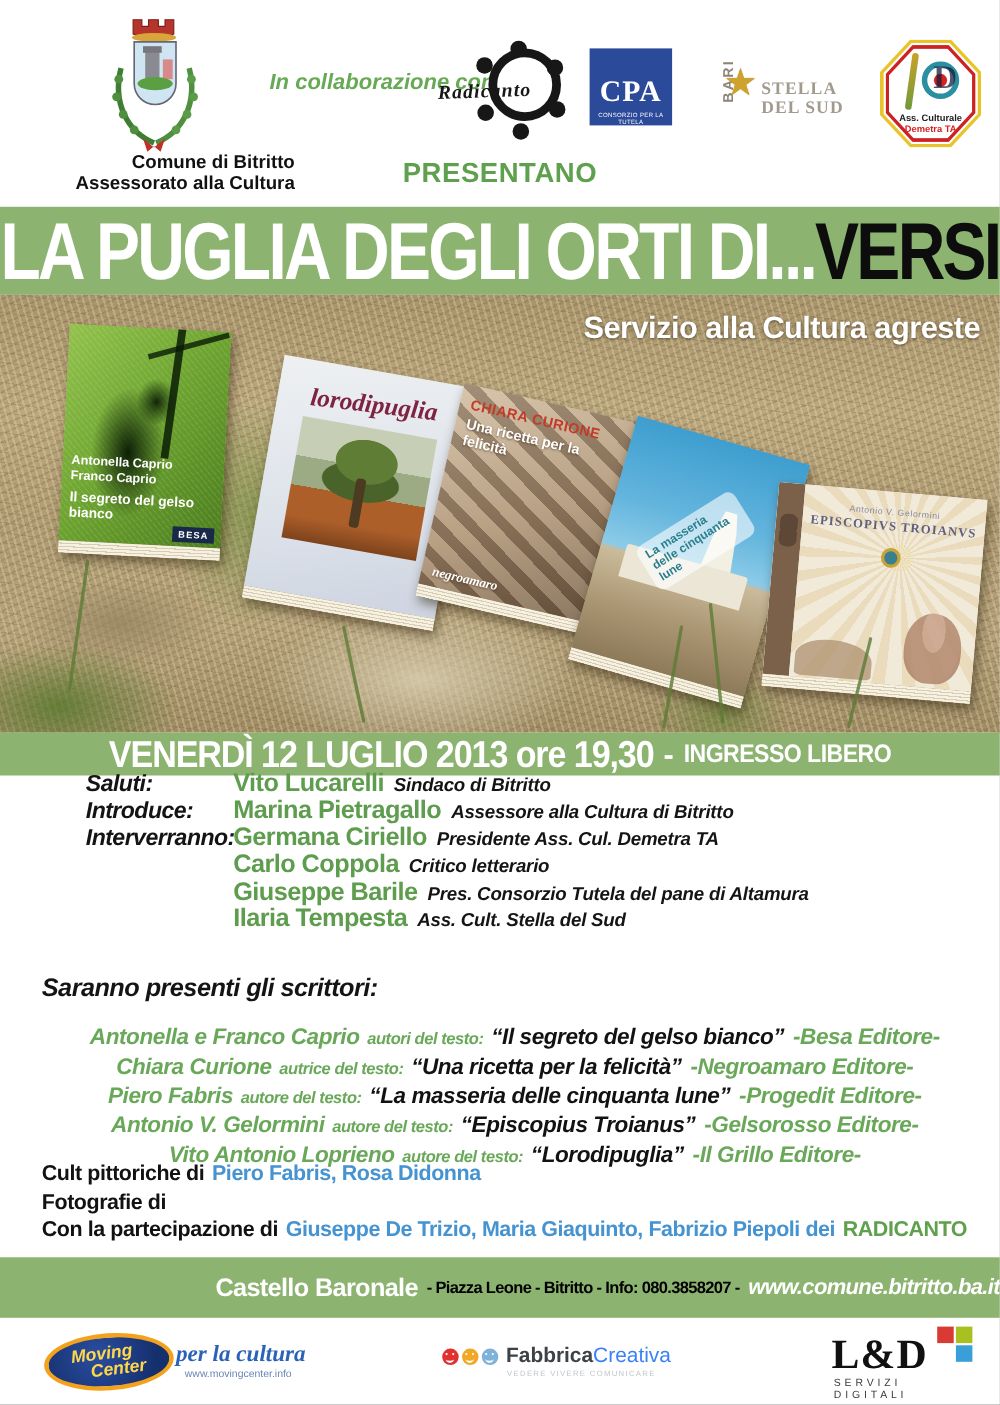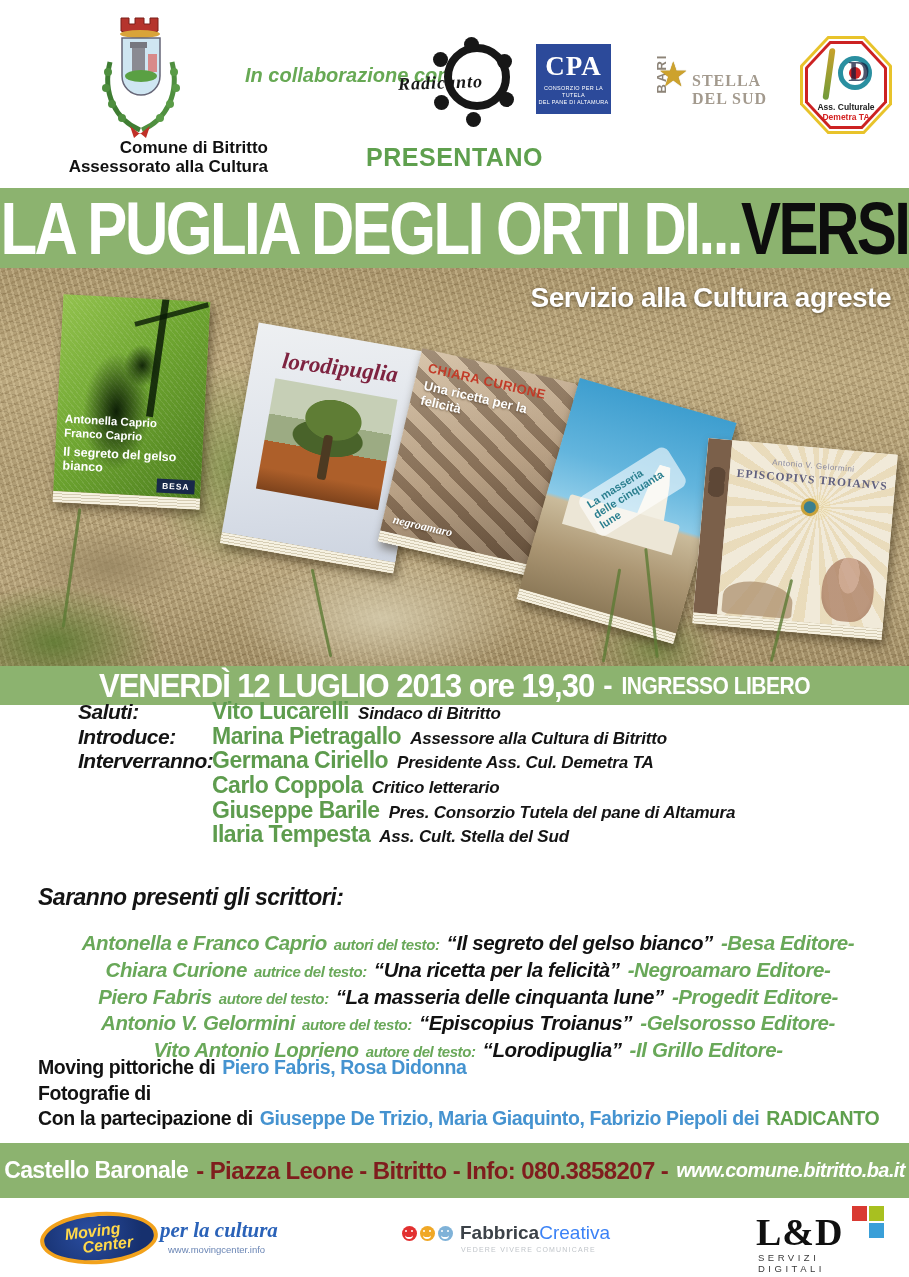--- a/index.html
+++ b/index.html
@@ -17,21 +17,21 @@
           font-size:20px;color:#67a954;}
   .presentano{position:absolute;left:0;top:143px;width:100%;text-align:center;
               font-weight:700;font-size:25px;letter-spacing:0.5px;color:#5fa04e;}
   
   .logo-radicanto{position:absolute;left:398px;top:40px;width:116px;height:86px;}
   .rad-ring{position:absolute;right:4px;top:4px;width:66px;height:66px;border:8px solid #171717;border-radius:50%;}
   .rad-knob{position:absolute;width:15px;height:15px;background:#171717;border-radius:50%;}
   .rad-text{position:absolute;left:0;top:32px;width:116px;font-family:"Liberation Serif",serif;
             font-style:italic;font-weight:700;font-size:18px;color:#171717;transform:rotate(-2deg);letter-spacing:1px;}
   .logo-cpa{position:absolute;left:536px;top:44px;width:75px;height:70px;background:#2c4a9a;
-            color:#fff;text-align:center;padding-top:7px;}
+            color:#fff;text-align:center;padding-top:24px;}
   .cpa-main{font-family:"Liberation Serif",serif;font-size:27px;font-weight:700;letter-spacing:1px;line-height:30px;}
   .cpa-sub{font-size:5.5px;line-height:7px;letter-spacing:0.3px;margin-top:4px;}
   .logo-stella{position:absolute;left:640px;top:52px;width:150px;height:56px;}
   .stella-bari{position:absolute;left:2px;top:14px;font-size:13px;font-weight:700;color:#8d8478;
                letter-spacing:2px;transform:rotate(-90deg);transform-origin:center;}
   .stella-star{position:absolute;left:18px;top:2px;font-size:34px;color:#cda22d;text-shadow:0 0 1px #9a7a1a;}
   .stella-text{position:absolute;left:52px;top:20px;font-family:"Liberation Serif",serif;font-weight:700;
                font-size:16px;letter-spacing:1px;color:#a39a8e;}
   .logo-demetra{position:absolute;left:800px;top:36px;width:92px;height:98px;}
   .oct{clip-path:polygon(30% 0,70% 0,100% 30%,100% 70%,70% 100%,30% 100%,0 70%,0 30%);}
@@ -164,23 +164,23 @@
   .wr-book{font-style:italic;font-weight:700;font-size:20.5px;color:#121212;margin-right:8px;margin-top:16px;}
   .wr-pub{font-style:italic;font-weight:700;font-size:20.5px;color:#69a859;}
   
   .credits{position:absolute;left:38px;top:1056px;width:860px;}
   .credit-line{display:flex;align-items:baseline;height:25.6px;white-space:nowrap;letter-spacing:-0.4px;}
   .cr-label{font-weight:700;font-size:19.5px;color:#121212;margin-right:7px;}
   .cr-names{font-weight:700;font-size:19.5px;color:#4593d0;margin-right:7px;}
   .cr-suffix{font-weight:700;font-size:19.5px;color:#5fa04e;}
   
   .footer-bar{position:absolute;left:0;top:1143px;width:909px;height:55px;background:#8cb36f;
-              display:flex;align-items:center;justify-content:center;gap:8px;white-space:nowrap;letter-spacing:-0.6px;}
+              display:flex;align-items:center;justify-content:flex-end;gap:8px;white-space:nowrap;letter-spacing:-0.6px;}
   .ft-venue{font-weight:700;font-size:23px;color:#fff;}
-  .ft-middle{font-weight:700;font-size:24px;color:#7f1d1d;}
+  .ft-middle{font-weight:700;font-size:15px;color:#000000;}
   .ft-site{font-style:italic;font-weight:700;font-size:20px;color:#fff;}
   
   .sp-moving{position:absolute;left:40px;top:1210px;width:240px;height:58px;}
   .mv-oval{position:absolute;left:0;top:2px;width:118px;height:52px;border-radius:50%;
            background:radial-gradient(circle at 40% 35%, #2a4da0, #16306e 75%);
            border:4px solid #f2a21c;transform:rotate(-4deg);
            display:flex;flex-direction:column;align-items:center;justify-content:center;}
   .mv-l1{color:#ffd84a;font-style:italic;font-weight:700;font-size:16px;line-height:15px;transform:rotate(-3deg) translateX(-6px);}
   .mv-l2{color:#ffd84a;font-style:italic;font-weight:700;font-size:16px;line-height:15px;transform:rotate(-3deg) translateX(8px);}
   .mv-tag{position:absolute;left:120px;top:8px;font-family:"Liberation Serif",serif;font-style:italic;
@@ -428,21 +428,21 @@
     <div class="writer-line">
       <span class="wr-name">Vito Antonio Loprieno</span>
       <span class="wr-role">autore del testo:</span>
       <span class="wr-book">“Lorodipuglia”</span>
       <span class="wr-pub">-Il Grillo Editore-</span>
     </div>
   </div>
 
   <div class="credits">
     <div class="credit-line">
-      <span class="cr-label">Moving pittoriche di</span>
+      <span class="cr-label">Cult pittoriche di</span>
       <span class="cr-names">Piero Fabris, Rosa Didonna</span>
       <span class="cr-suffix"></span>
     </div>
     <div class="credit-line">
       <span class="cr-label">Fotografie di</span>
       <span class="cr-suffix"></span>
     </div>
     <div class="credit-line">
       <span class="cr-label">Con la partecipazione di</span>
       <span class="cr-names">Giuseppe De Trizio, Maria Giaquinto, Fabrizio Piepoli dei</span>

